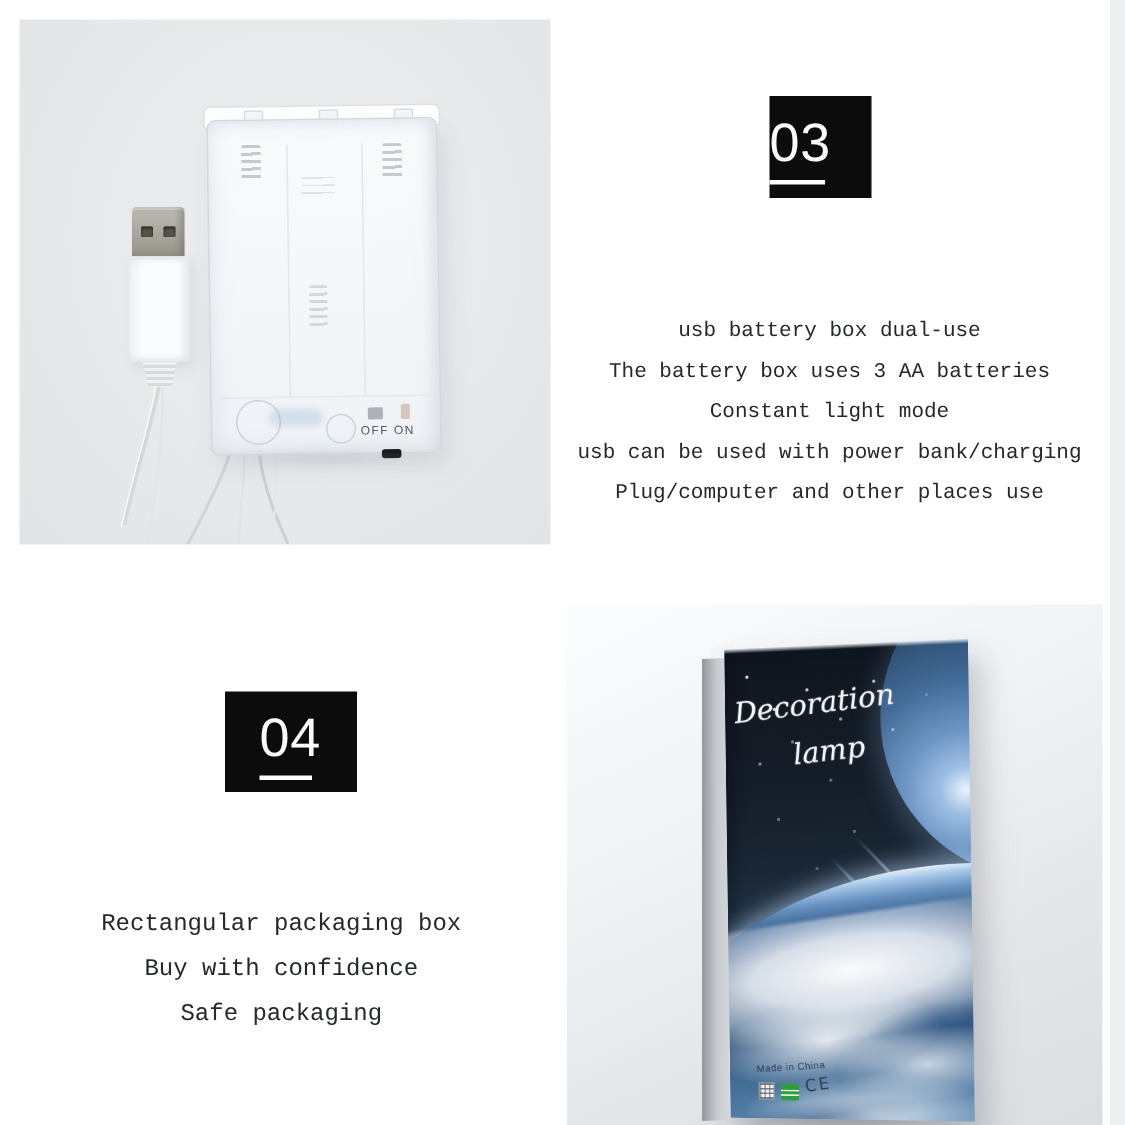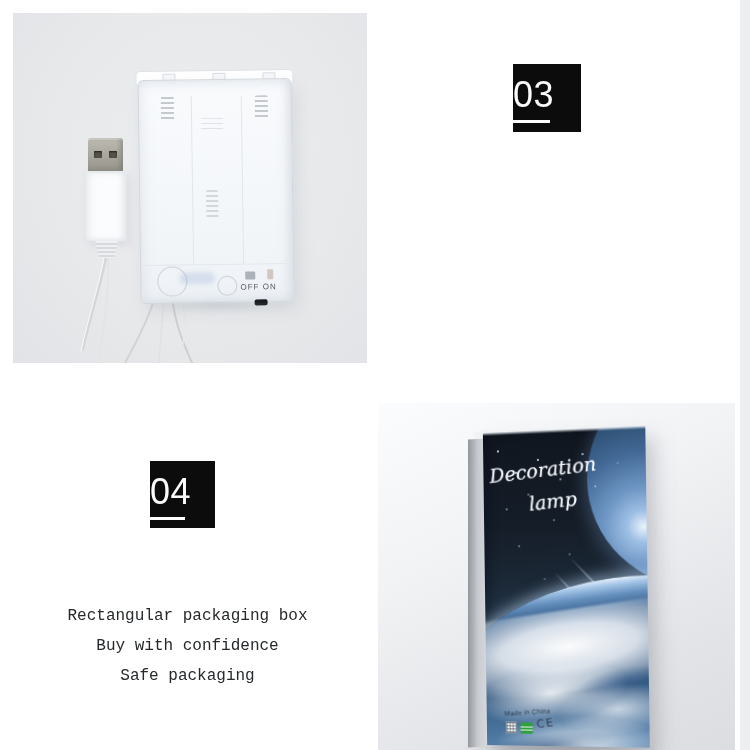--- a/index.html
+++ b/index.html
@@ -63,21 +63,21 @@
                background:radial-gradient(ellipse,rgba(168,176,186,.35),rgba(168,176,186,0) 70%);filter:blur(2px);}
 
   
   .badge{background:#0c0c0c;display:flex;flex-direction:column;align-items:flex-start;justify-content:flex-start;}
   .badge .num{font-family:"Liberation Sans",sans-serif;font-size:36px;font-weight:400;
               color:#fbfbfb;letter-spacing:.5px;line-height:1;}
   .badge .rule{height:2.5px;background:#ffffff;}
   .badge-03{left:513px;top:64px;width:68px;height:68px;}
   .badge-03 .num{margin-top:13px;}
   .badge-03 .rule{width:37px;margin-top:7px;}
-  .badge-04{left:150px;top:461px;width:65px;height:67px;}
+  .badge-04{left:150px;top:461px;width:65px;height:67px;padding-left:23px;}
   .badge-04 .num{margin-top:13px;}
   .badge-04 .rule{width:35px;margin-top:7px;}
 
   .features{font-family:"Liberation Mono","DejaVu Sans Mono",monospace;color:#26292b;text-align:center;}
   .features-03{left:375px;top:208px;width:356px;font-size:14px;line-height:27px;}
   .features-04{left:10px;top:601px;width:355px;font-size:16px;line-height:30px;}
 
   
   .photo-b{left:378px;top:403px;width:357px;height:347px;overflow:hidden;
            background:linear-gradient(155deg,#fbfcfd 0%,#f2f3f5 35%,#e3e4e7 75%,#dcdde0 100%);}
@@ -187,20 +187,27 @@
       </div>
       <div class="switch-slot"></div>
     </div>
     <div class="abs bbox-shadow"></div>
   </div>
 
   <div class="abs badge badge-03">
     <div class="num">03</div>
     <div class="rule"></div>
   </div>
+  <div class="abs features features-03">
+    <div>usb battery box dual-use</div>
+    <div>The battery box uses 3 AA batteries</div>
+    <div>Constant light mode</div>
+    <div>usb can be used with power bank/charging</div>
+    <div>Plug/computer and other places use</div>
+  </div>
 
   <div class="abs badge badge-04">
     <div class="num">04</div>
     <div class="rule"></div>
   </div>
   <div class="abs features features-04">
     <div>Rectangular packaging box</div>
     <div>Buy with confidence</div>
     <div>Safe packaging</div>
   </div>

